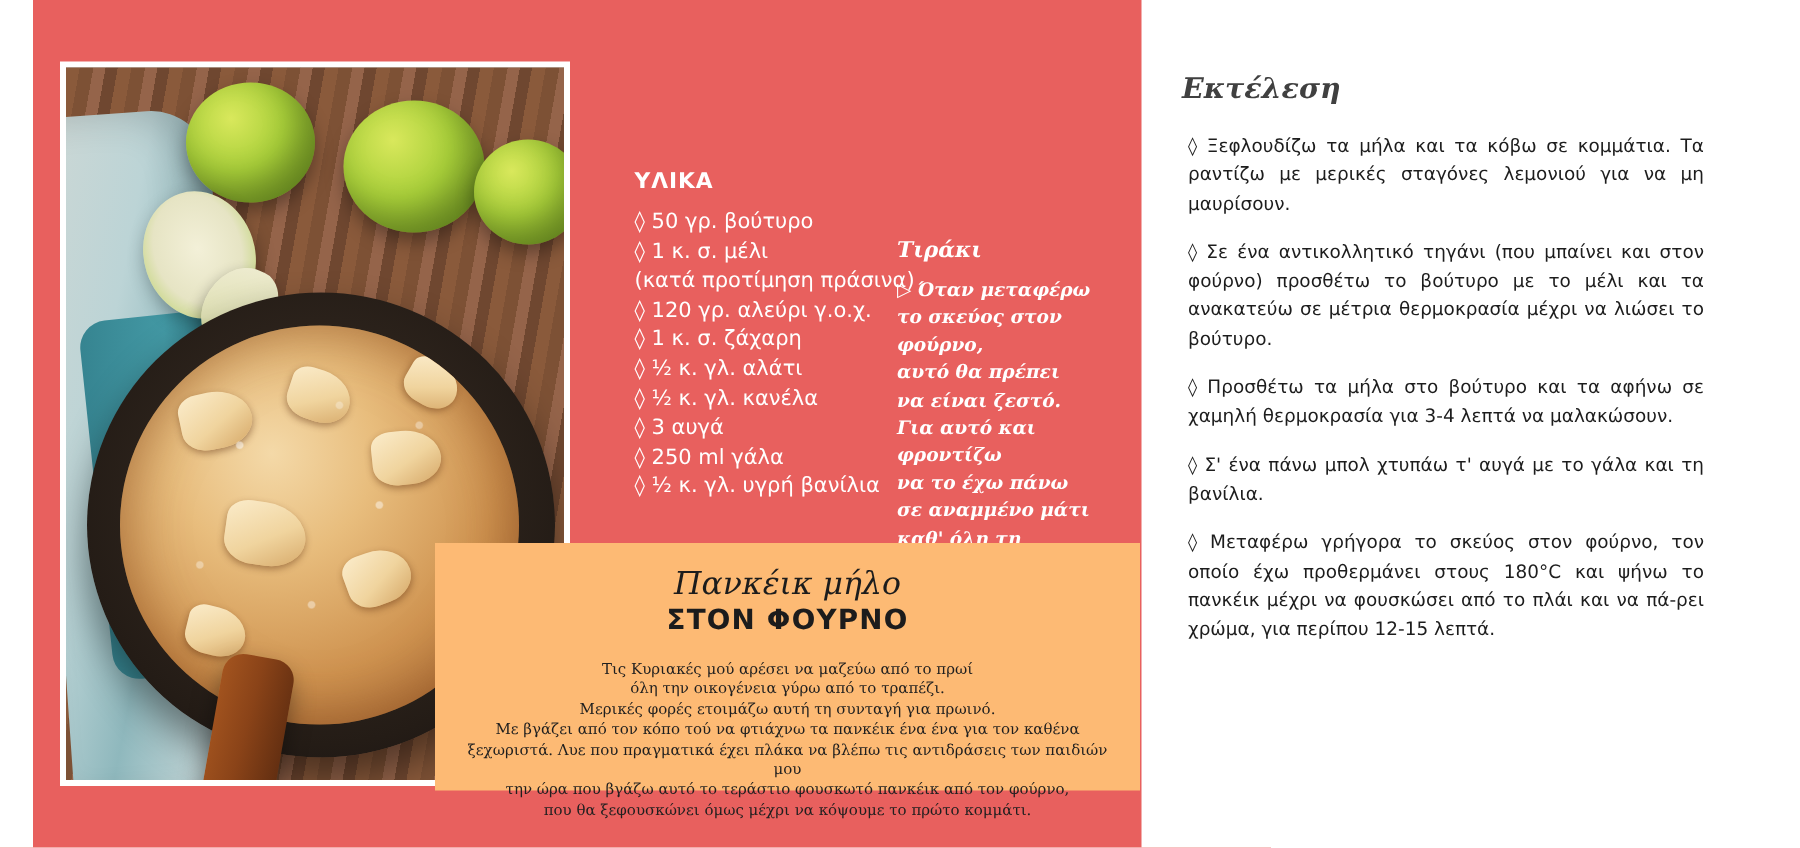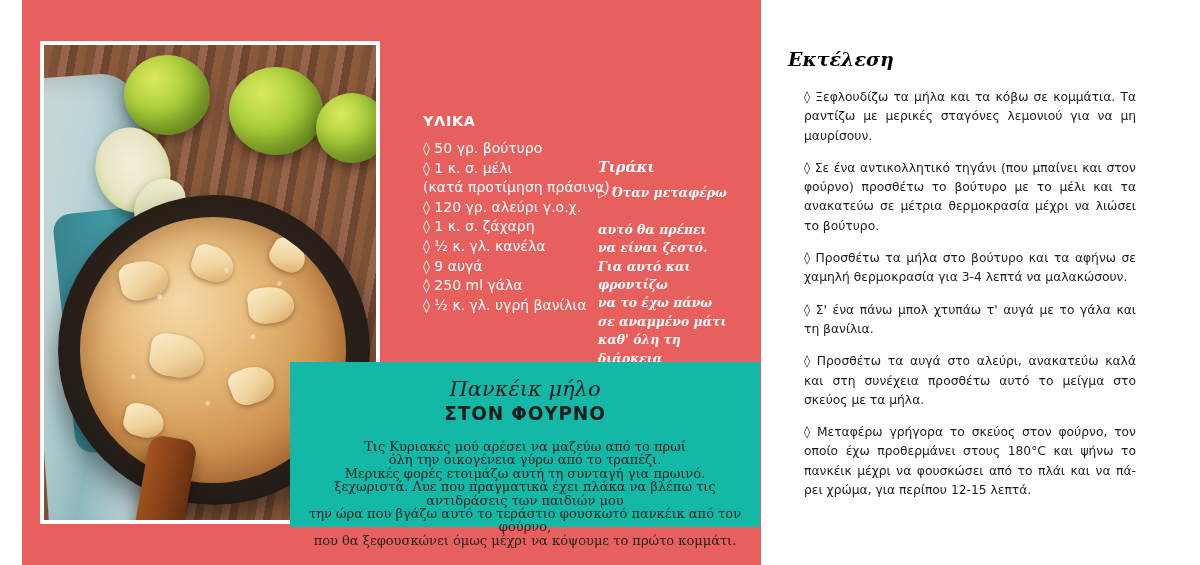--- a/index.html
+++ b/index.html
@@ -214,21 +214,21 @@
     margin: 0;
     font-weight: bold;
   }
   
   .title-card {
     position: absolute;
     left: 290px;
     top: 362px;
     width: 470px;
     height: 165px;
-    background: #14b8a6;
+    background: #fdba74;
     text-align: center;
     box-sizing: border-box;
     padding-top: 14px;
   }
   .title-card .t1 {
     font-family: "DejaVu Serif", serif;
     font-style: italic;
     font-size: 21px;
     color: #1c1c1c;
     margin: 0;
@@ -238,21 +238,21 @@
     font-family: "DejaVu Sans", sans-serif;
     font-weight: bold;
     font-size: 18.5px;
     letter-spacing: 0.8px;
     color: #1c1c1c;
     margin: 0 0 14px 0;
     line-height: 24px;
   }
   .title-card .intro {
     font-family: "DejaVu Serif", serif;
-    font-size: 13px;
+    font-size: 10px;
     line-height: 13.4px;
     color: #1f1f1f;
     margin: 0;
     padding: 0 18px;
   }
   .title-card .intro span {
     display: block;
   }
   
   .method {
@@ -261,26 +261,26 @@
     top: 48px;
     width: 348px;
     color: #1c1c1c;
   }
   .method h2 {
     font-family: "DejaVu Serif", serif;
     font-style: italic;
     font-weight: bold;
     font-size: 19px;
     margin: 0 0 18px 0;
-    color: #000000;
+    color: #404040;
   }
   .method p {
     font-size: 12.3px;
     line-height: 19.3px;
-    margin: 0 0 13px 16px;
+    margin: 0 0 13px 4px;
     text-align: justify;
     color: #1d1d1d;
   }
 </style>
 </head>
 <body>
 
 <div class="page">
 
   <div class="coral-panel"></div>
@@ -310,59 +310,60 @@
   </div>
 
   <div class="ingredients">
     <h3 class="sect-title">ΥΛΙΚΑ</h3>
     <ul class="ing-list">
       <li>◊ 50 γρ. βούτυρο</li>
       <li>◊ 1 κ. σ. μέλι</li>
       <li class="sub">(κατά προτίμηση πράσινα)</li>
       <li>◊ 120 γρ. αλεύρι γ.ο.χ.</li>
       <li>◊ 1 κ. σ. ζάχαρη</li>
+      <li>◊ ½ κ. γλ. αλάτι</li>
       <li>◊ ½ κ. γλ. κανέλα</li>
-      <li>◊ 9 αυγά</li>
+      <li>◊ 3 αυγά</li>
       <li>◊ 250 ml γάλα</li>
       <li>◊ ½ κ. γλ. υγρή βανίλια</li>
     </ul>
   </div>
 
   <div class="tip">
     <h3 class="tip-title">Τιράκι</h3>
     <p class="tip-body">
       <span>▷ Όταν μεταφέρω</span><br>
-      <br>
+      <span>το σκεύος στον φούρνο,</span><br>
       <span>αυτό θα πρέπει</span><br>
       <span>να είναι ζεστό.</span><br>
       <span>Για αυτό και φροντίζω</span><br>
       <span>να το έχω πάνω</span><br>
       <span>σε αναμμένο μάτι</span><br>
       <span>καθ' όλη τη διάρκεια</span><br>
       <span>της διαδικασίας.</span>
     </p>
   </div>
 
   <div class="title-card">
     <p class="t1">Πανκέικ μήλο</p>
     <p class="t2">ΣΤΟΝ ΦΟΥΡΝΟ</p>
     <p class="intro">
       <span>Τις Κυριακές μού αρέσει να μαζεύω από το πρωί</span>
       <span>όλη την οικογένεια γύρω από το τραπέζι.</span>
       <span>Μερικές φορές ετοιμάζω αυτή τη συνταγή για πρωινό.</span>
+      <span>Με βγάζει από τον κόπο τού να φτιάχνω τα πανκέικ ένα ένα για τον καθένα</span>
       <span>ξεχωριστά. Λυε που πραγματικά έχει πλάκα να βλέπω τις αντιδράσεις των παιδιών μου</span>
       <span>την ώρα που βγάζω αυτό το τεράστιο φουσκωτό πανκέικ από τον φούρνο,</span>
       <span>που θα ξεφουσκώνει όμως μέχρι να κόψουμε το πρώτο κομμάτι.</span>
     </p>
   </div>
 
   <div class="method">
     <h2>Εκτέλεση</h2>
     <p>◊ Ξεφλουδίζω τα μήλα και τα κόβω σε κομμάτια. Τα ραντίζω με μερικές σταγόνες λεμονιού για να μη μαυρίσουν.</p>
     <p>◊ Σε ένα αντικολλητικό τηγάνι (που μπαίνει και στον φούρνο) προσθέτω το βούτυρο με το μέλι και τα ανακατεύω σε μέτρια θερμοκρασία μέχρι να λιώσει το βούτυρο.</p>
     <p>◊ Προσθέτω τα μήλα στο βούτυρο και τα αφήνω σε χαμηλή θερμοκρασία για 3-4 λεπτά να μαλακώσουν.</p>
     <p>◊ Σ' ένα πάνω μπολ χτυπάω τ' αυγά με το γάλα και τη βανίλια.</p>
-    <p>◊ Προσθέτω τα αυγά στο αλεύρι, ανακατεύω καλά και στη συνέχεια προσθέτω αυτό το μείγμα στο σκεύος με τα μήλα.</p>
     <p>◊ Μεταφέρω γρήγορα το σκεύος στον φούρνο, τον οποίο έχω προθερμάνει στους 180°C και ψήνω το πανκέικ μέχρι να φουσκώσει από το πλάι και να πά-ρει χρώμα, για περίπου 12-15 λεπτά.</p>
 
   </div>
 
 </div>
 
 </body></html>

